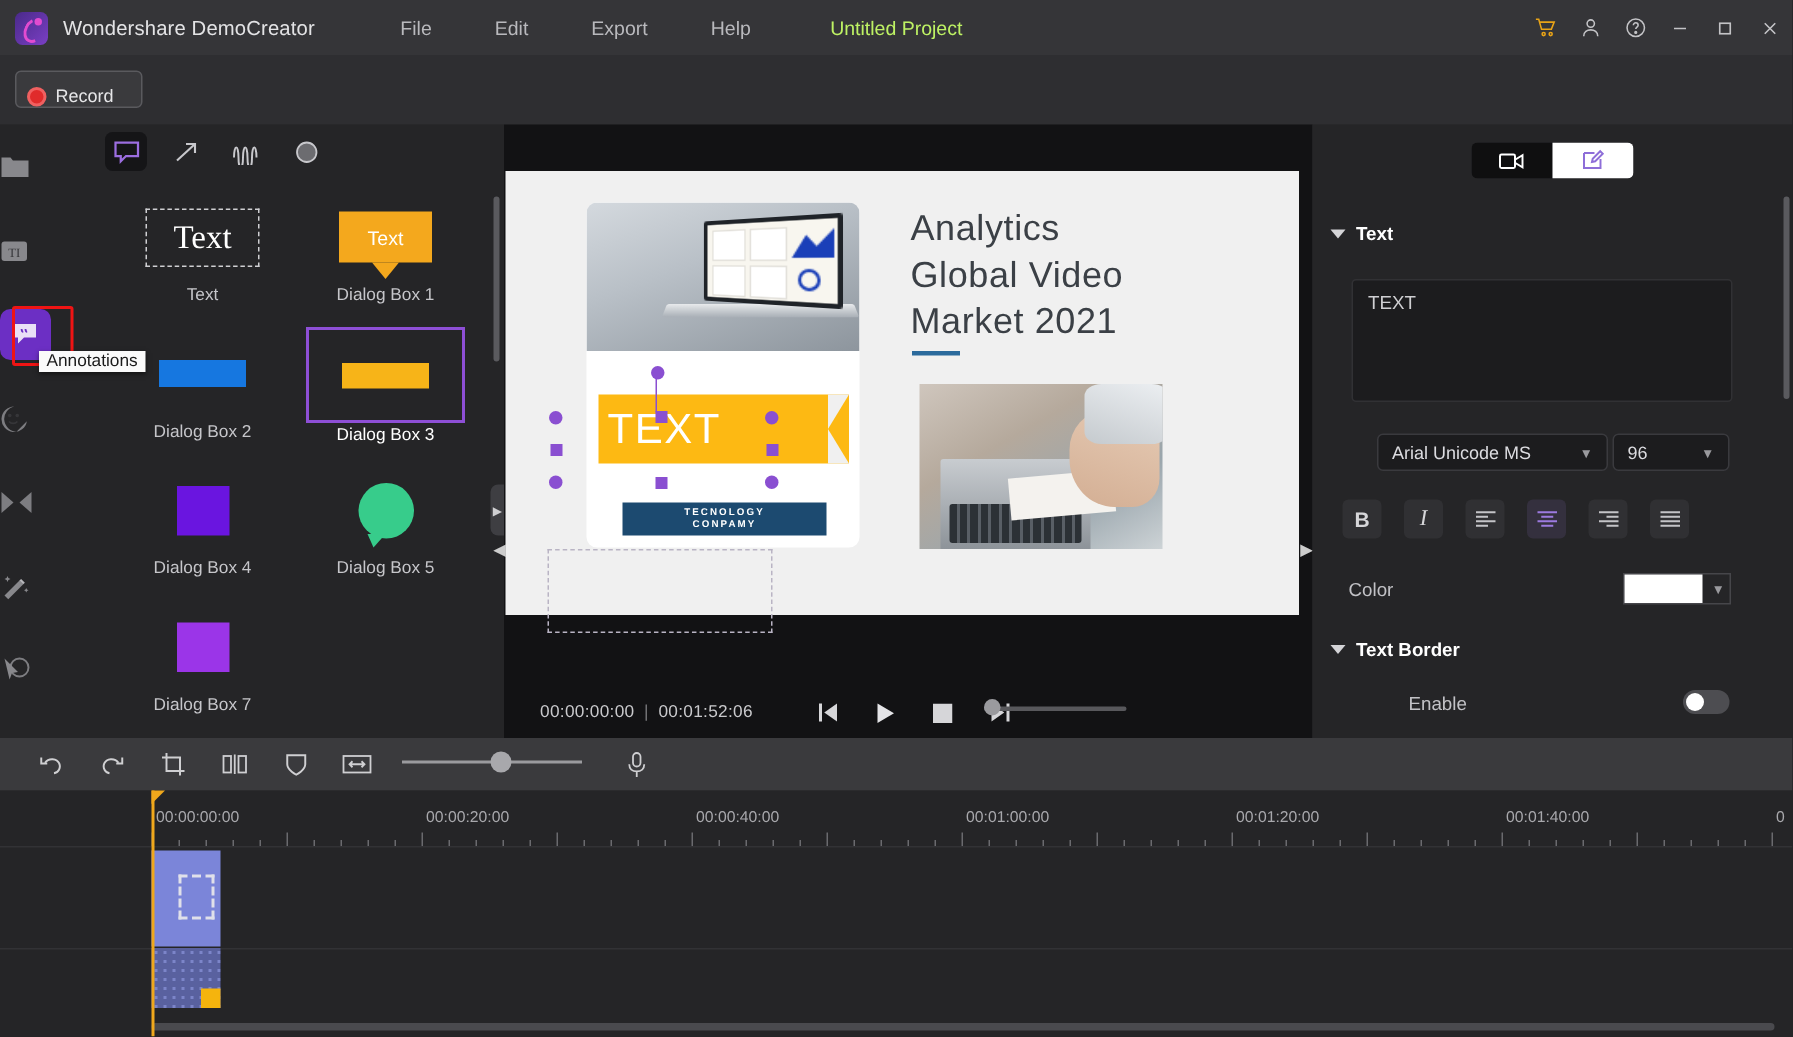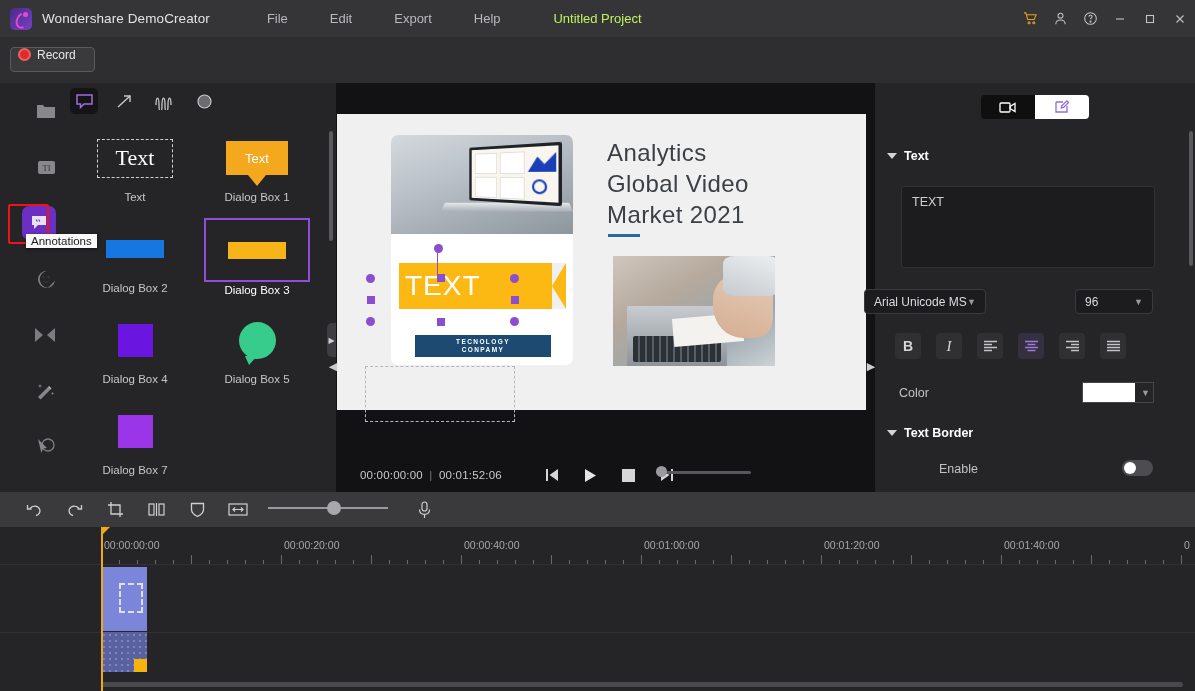--- a/index.html
+++ b/index.html
@@ -48,21 +48,21 @@
   }
 
   
   .subbar {
     position:absolute; left:0; top:37px; width:1195px; height:46px;
     background:#2e2e31;
   }
   .record-btn {
     position:absolute; left:10px; top:10px; width:85px; height:25px;
     border:1px solid #5a5a5e; border-radius:4px; background:#3a3a3d;
-    display:flex; align-items:flex-start; cursor:pointer;
+    display:flex; align-items:flex-end; cursor:pointer;
   }
   .rec-dot {
     width:13px; height:13px; border-radius:50%; margin-left:7px;
     background:#e02b2b; border:2px solid #f06060;
   }
   .record-label { font-size:12px; color:#e6e6e8; margin-left:6px; }
 
   .select {
     position:absolute; top:49px; height:22px; border-radius:4px;
     background:#252527; border:1px solid #3c3c40;
@@ -78,21 +78,21 @@
     background:#7c6fb0; border-radius:4px; display:flex; align-items:center;
     justify-content:center; gap:6px; cursor:pointer;
   }
   .export-label { font-size:13px; color:#fff; }
 
   
   .rail {
     position:absolute; left:0; top:83px; width:56px; height:409px; background:#252527;
   }
   .rail-item {
-    width:56px; height:56px; display:flex; align-items:center; justify-content:flex-end;
+    width:56px; height:56px; display:flex; align-items:center; justify-content:flex-start;
     cursor:pointer; position:relative;
   }
   .rail-item svg { opacity:.85; }
   .rail-sel {
     width:34px; height:34px; background:#6c2fc4; border-radius:7px;
     display:flex; align-items:center; justify-content:center;
   }
   .red-ring {
     position:absolute; left:8px; top:9px; width:41px; height:40px;
     border:2.5px solid #ef1414; border-radius:2px; pointer-events:none;
@@ -744,21 +744,21 @@
     </div>
     <div class="sec-head" style="top:66px;">
       <span class="tri"></span>
       <span>Text</span>
     </div>
     <div class="props-scroll"></div>
   </div>
 
   <div class="text-area">TEXT</div>
 
-  <div class="fsel" style="left:864px;top:289px;width:122px;">
+  <div class="fsel" style="left:918px;top:289px;width:154px;">
     <span>Arial Unicode MS</span>
     <span class="cv">▼</span>
   </div>
   <div class="fsel" style="left:1075px;top:289px;width:78px;">
     <span>96</span>
     <span class="cv">▼</span>
   </div>
 
   <div class="fmt-row">
     <div class="fmt-btn">

